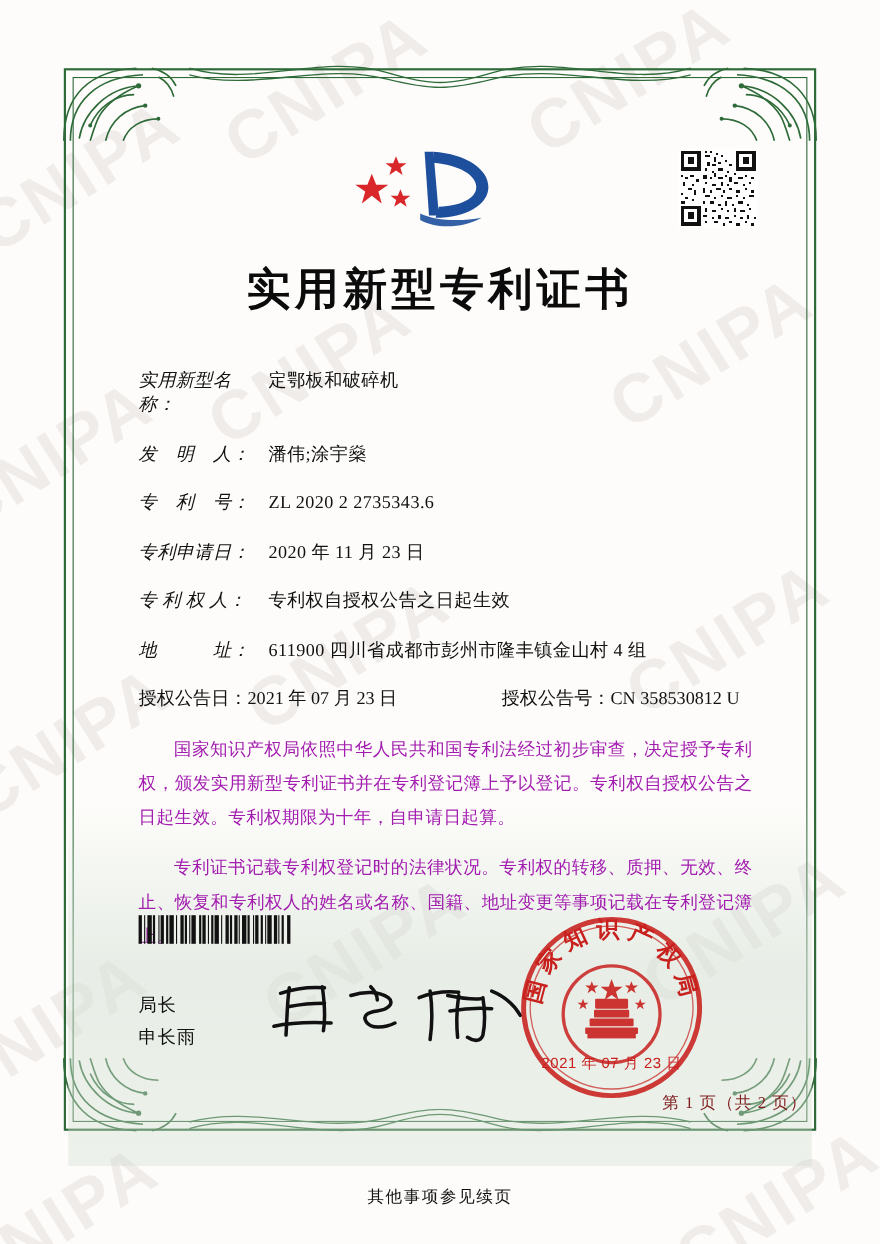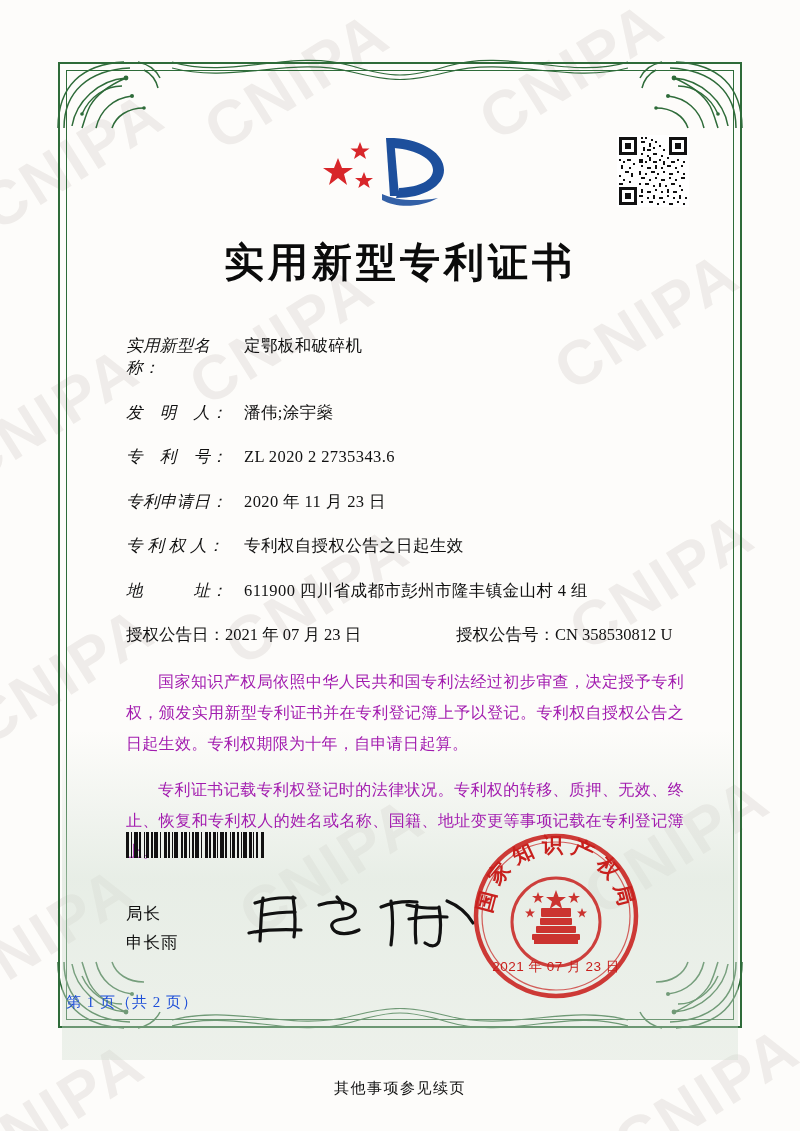--- a/index.html
+++ b/index.html
@@ -225,23 +225,23 @@
     font-size: 13.5px;
     color: #c8201d;
     letter-spacing: 0.5px;
     font-family: "Liberation Sans", sans-serif;
   }
 
   .page-no {
     position: absolute;
     left: 0; right: 0;
     bottom: 8px;
-    text-align: left;
+    text-align: right;
     font-size: 15px;
-    color: #1d4ed8;
+    color: #7f1d1d;
     letter-spacing: 1px;
   }
 
   .footer-note {
     position: absolute;
     left: 0; right: 0;
     top: 1079px;
     text-align: center;
     font-size: 15px;
     color: #111;

